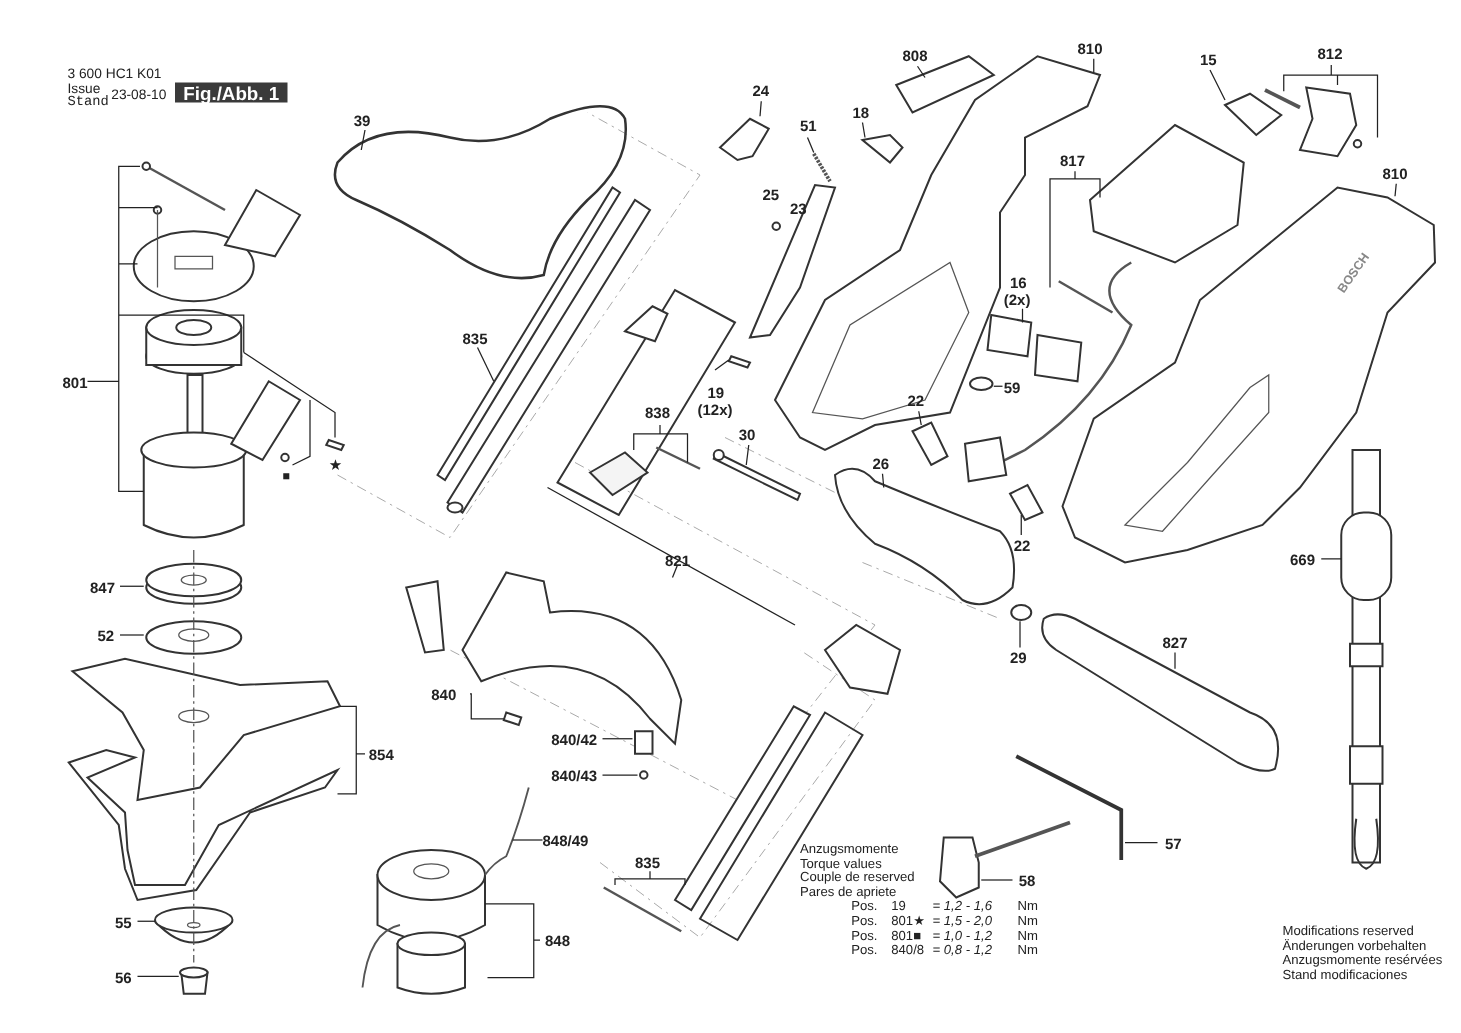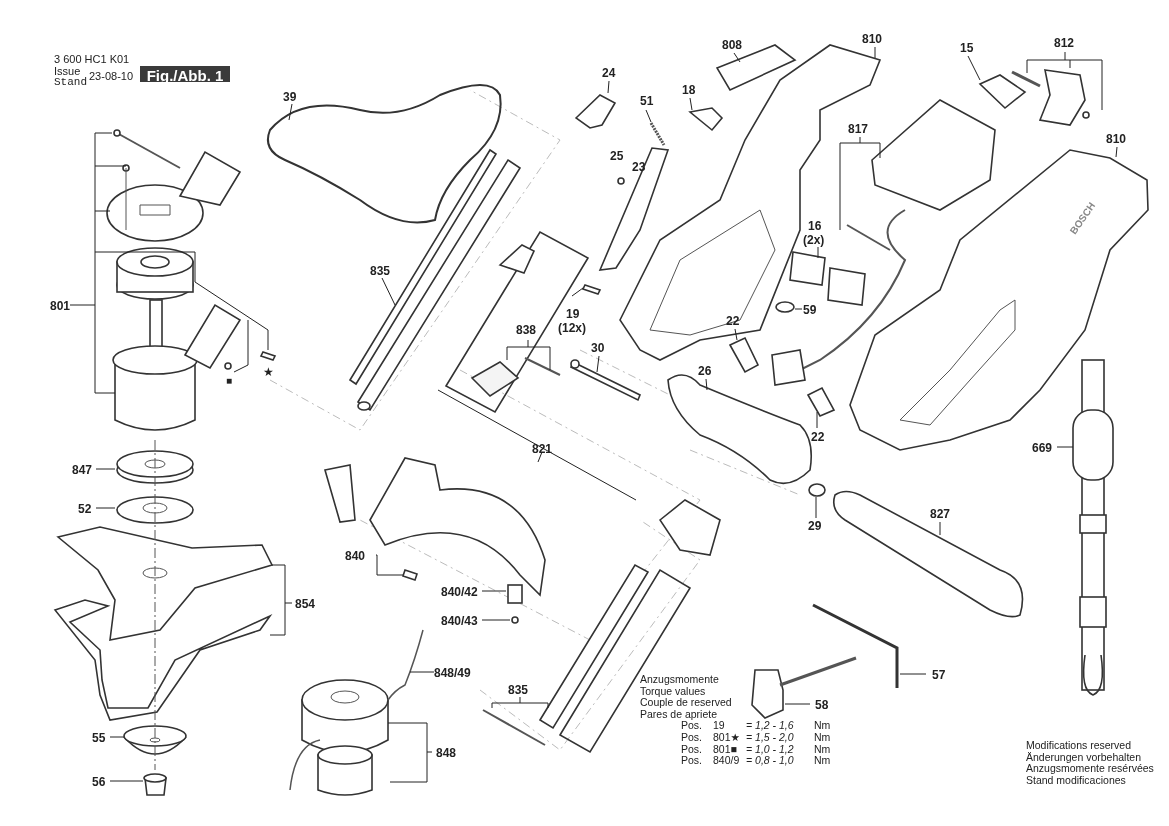--- a/index.html
+++ b/index.html
@@ -301,21 +301,21 @@
   <div class="row">
     <span class="c1">Pos.</span><span class="c2">19</span><span class="c3">= 1,2 - 1,6</span><span>Nm</span>
   </div>
   <div class="row">
     <span class="c1">Pos.</span><span class="c2">801★</span><span class="c3">= 1,5 - 2,0</span><span>Nm</span>
   </div>
   <div class="row">
     <span class="c1">Pos.</span><span class="c2">801■</span><span class="c3">= 1,0 - 1,2</span><span>Nm</span>
   </div>
   <div class="row">
-    <span class="c1">Pos.</span><span class="c2">840/9</span><span class="c3">= 0,8 - 1,0</span><span>Nm</span>
+    <span class="c1">Pos.</span><span class="c2">840/8</span><span class="c3">= 0,8 - 1,2</span><span>Nm</span>
   </div>
 </div>
 
 <div class="mods">
   <div>Modifications reserved</div>
   <div>Änderungen vorbehalten</div>
   <div>Anzugsmomente resérvées</div>
   <div>Stand modificaciones</div>
 </div>
 

